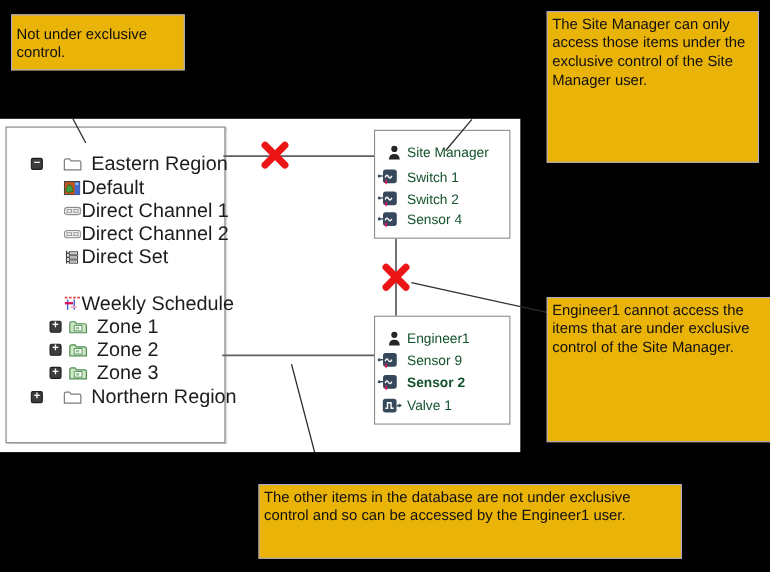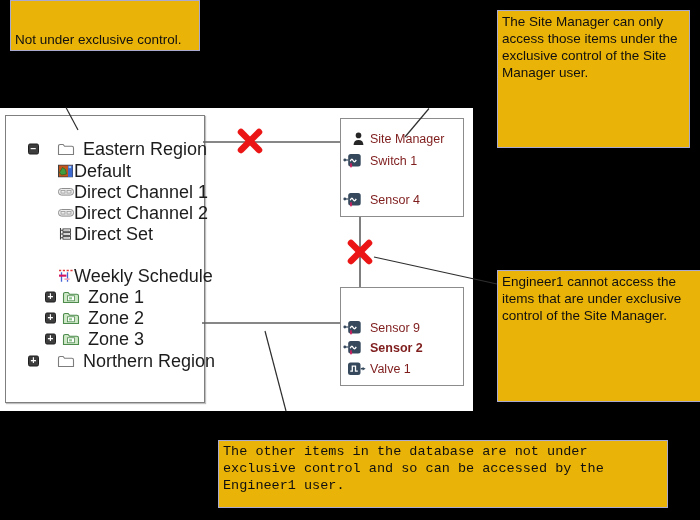--- a/index.html
+++ b/index.html
@@ -5,24 +5,24 @@
   html,body{margin:0;padding:0;background:#000;}
   .stage{position:relative;width:700px;height:520px;background:#000;overflow:hidden;
          font-family:"Liberation Sans",sans-serif;-webkit-font-smoothing:antialiased;}
 
   
   .surface{position:absolute;left:0;top:108px;width:473px;height:303px;background:#fff;}
 
   
   .note{position:absolute;background:#eab308;border:1px solid #a9a9cf;color:#101010;
         font-size:13.5px;line-height:17px;box-sizing:border-box;padding:2px 4px;}
-  .note-tl{left:10px;top:0;width:190px;height:51px;display:flex;align-items:flex-end;}
+  .note-tl{left:10px;top:13px;width:158px;height:51px;display:flex;align-items:center;}
   .note-tr{left:497px;top:10px;width:193px;height:138px;}
   .note-r{left:497px;top:270px;width:214px;height:132px;}
-  .note-b{left:218px;top:440px;width:450px;height:68px;font-family:Liberation Mono, monospace;}
+  .note-b{left:235px;top:440px;width:385px;height:68px;}
 
   
   .tree-panel{position:absolute;left:5px;top:115px;width:198px;height:286px;background:#fff;
               border:1px solid #7f7f7f;box-shadow:1px 1px 1px rgba(0,0,0,.25);}
   .trow{position:absolute;left:0;width:100%;height:20px;}
   .trow>*{position:absolute;top:50%;transform:translateY(-50%);}
   .tlabel{font-size:18px;color:#1c1c1c;white-space:nowrap;}
   .root .exp{left:22px;} .root .ficon{left:51px;} .root .tlabel{left:77px;}
   .child .ficon{left:52px;} .child .tlabel{left:68px;}
   .zone .exp{left:39px;} .zone .ficon{left:56px;} .zone .tlabel{left:82px;}
@@ -33,21 +33,21 @@
   .exp.minus::after{content:"\2212";margin-top:-1px;}
   .exp.plus::after{content:"+";margin-top:-1px;}
 
   .ficon{display:inline-flex;}
 
   
   .gbox{position:absolute;width:124px;height:99px;background:#fff;border:1px solid #8c8c8c;box-sizing:border-box;}
   .gbox-sm{left:340px;top:118px;} .gbox-eng{left:340px;top:287px;}
   .grow{position:absolute;left:0;width:100%;height:20px;}
   .grow>*{position:absolute;top:50%;transform:translateY(-50%);}
-  .glabel{font-size:12.5px;color:#7f1d1d;white-space:nowrap;left:29px;}
+  .glabel{font-size:12.5px;color:#14532d;white-space:nowrap;left:29px;}
   .grow .icon-user{left:11px;}
   .grow .icon-point{left:2px;}
   .grow .icon-valve{left:6px;}
 
   svg{display:block;}
   .overlay{position:absolute;left:0;top:0;pointer-events:none;}
 </style>
 </head>
 <body>
 
@@ -192,36 +192,58 @@
             <circle cx="1.8" cy="7.5" r="1.4" fill="#35485c"></circle>
             <rect x="2.8" y="6.9" width="2.6" height="1.2" fill="#35485c"></rect>
             <rect x="5.2" y="1.5" width="12.5" height="12.5" rx="2.5" fill="#35485c"></rect>
             <path d="M7.2 8.8 Q8.6 5.2 10.1 8 Q11.6 10.8 13.2 7.4" stroke="#ffffff" stroke-width="1.3" fill="none"></path>
             <path d="M8 10.8 v2.6" stroke="#d61a5e" stroke-width="1.5" fill="none"></path>
             <path d="M6.6 13 l1.4 2.4 1.4 -2.4 z" fill="#d61a5e"></path>
           </svg>
       </span>
       <span class="glabel">Switch 1</span>
     </div>
+    <div class="grow" style="top:52px;">
+      <span class="ficon icon-point">
+        <svg width="19" height="17" viewBox="0 0 19 17">
+            <circle cx="1.8" cy="7.5" r="1.4" fill="#35485c"></circle>
+            <rect x="2.8" y="6.9" width="2.6" height="1.2" fill="#35485c"></rect>
+            <rect x="5.2" y="1.5" width="12.5" height="12.5" rx="2.5" fill="#35485c"></rect>
+            <path d="M7.2 8.8 Q8.6 5.2 10.1 8 Q11.6 10.8 13.2 7.4" stroke="#ffffff" stroke-width="1.3" fill="none"></path>
+            <path d="M8 10.8 v2.6" stroke="#d61a5e" stroke-width="1.5" fill="none"></path>
+            <path d="M6.6 13 l1.4 2.4 1.4 -2.4 z" fill="#d61a5e"></path>
+          </svg>
+      </span>
+      <span class="glabel">Switch 2</span>
+    </div>
     <div class="grow" style="top:71px;">
       <span class="ficon icon-point">
         <svg width="19" height="17" viewBox="0 0 19 17">
             <circle cx="1.8" cy="7.5" r="1.4" fill="#35485c"></circle>
             <rect x="2.8" y="6.9" width="2.6" height="1.2" fill="#35485c"></rect>
             <rect x="5.2" y="1.5" width="12.5" height="12.5" rx="2.5" fill="#35485c"></rect>
             <path d="M7.2 8.8 Q8.6 5.2 10.1 8 Q11.6 10.8 13.2 7.4" stroke="#ffffff" stroke-width="1.3" fill="none"></path>
             <path d="M8 10.8 v2.6" stroke="#d61a5e" stroke-width="1.5" fill="none"></path>
             <path d="M6.6 13 l1.4 2.4 1.4 -2.4 z" fill="#d61a5e"></path>
           </svg>
       </span>
       <span class="glabel">Sensor 4</span>
     </div>
   </div>
 
   <div class="gbox gbox-eng">
+    <div class="grow" style="top:10px;">
+      <span class="ficon icon-user">
+        <svg width="13" height="15" viewBox="0 0 13 15">
+            <circle cx="6.5" cy="3.9" r="2.8" fill="#262626"></circle>
+            <path d="M1.6 13.6 Q1.6 8.4 6.5 8.4 Q11.4 8.4 11.4 13.6 Z" fill="#262626"></path>
+          </svg>
+      </span>
+      <span class="glabel">Engineer1</span>
+    </div>
     <div class="grow" style="top:30px;">
       <span class="ficon icon-point">
         <svg width="19" height="17" viewBox="0 0 19 17">
             <circle cx="1.8" cy="7.5" r="1.4" fill="#35485c"></circle>
             <rect x="2.8" y="6.9" width="2.6" height="1.2" fill="#35485c"></rect>
             <rect x="5.2" y="1.5" width="12.5" height="12.5" rx="2.5" fill="#35485c"></rect>
             <path d="M7.2 8.8 Q8.6 5.2 10.1 8 Q11.6 10.8 13.2 7.4" stroke="#ffffff" stroke-width="1.3" fill="none"></path>
             <path d="M8 10.8 v2.6" stroke="#d61a5e" stroke-width="1.5" fill="none"></path>
             <path d="M6.6 13 l1.4 2.4 1.4 -2.4 z" fill="#d61a5e"></path>
           </svg>

